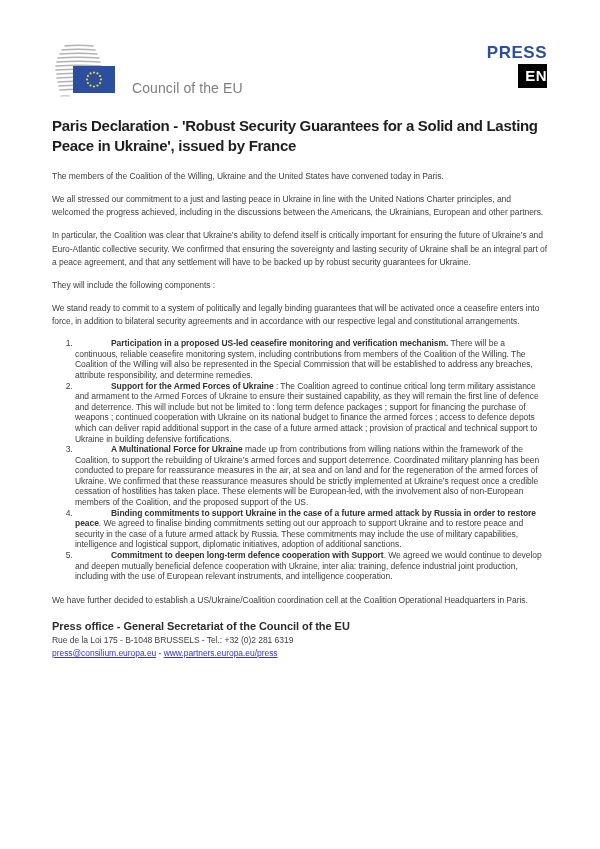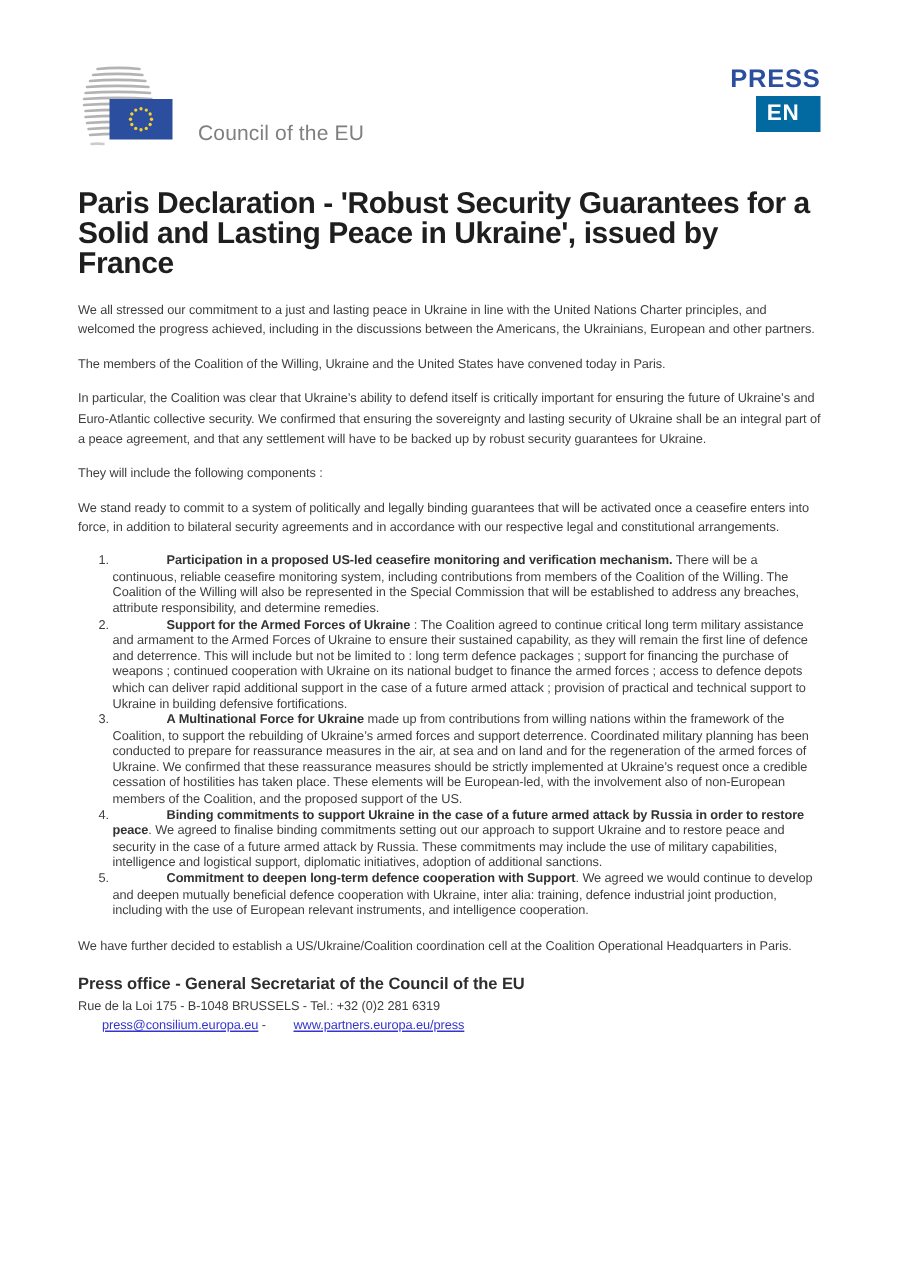--- a/index.html
+++ b/index.html
@@ -27,35 +27,35 @@
   .press { text-align: right; margin-left: 40px; }
   .press-word {
     font-size: 17px;
     font-weight: bold;
     color: #2b4f9e;
     letter-spacing: 0.5px;
     line-height: 17px;
   }
   .lang-badge {
     display: inline-block;
-    background: #0369a1;
+    background: #000000;
     color: #ffffff;
     font-size: 15px;
     font-weight: bold;
-    padding: 3px 14px 4px 7px;
+    padding: 3px 0 4px 7px;
     margin-top: 3px;
     letter-spacing: 0.5px;
   }
   
   .meta { margin-top: 15px; text-align: right; color: #2b4f9e; font-size: 9px; line-height: 11.5px; }
   .meta-category { font-weight: bold; letter-spacing: 0.2px; }
   
   h1.title {
-    margin: 24px 0 0 0;
-    font-size: 20px;
+    margin: 14px 0 0 0;
+    font-size: 15px;
     line-height: 20px;
     font-weight: bold;
     color: #1e1e1e;
     letter-spacing: -0.3px;
   }
   
   .body { margin-top: 14px; }
   p.para {
     margin: 0 0 9.5px 0;
     font-size: 8.5px;
@@ -69,21 +69,21 @@
     font-size: 8.5px;
     line-height: 10.6px;
     letter-spacing: -0.05px;
     color: #3e3e3e;
   }
   ol.components li { margin: 0; padding: 0; }
   ol.components b { font-weight: bold; color: #333333; padding-left: 36px; }
   
   .press-office { margin-top: 13px; font-size: 8.5px; line-height: 13.5px; letter-spacing: -0.05px; }
   .press-office-title { font-weight: bold; color: #2e2e2e; font-size: 11px; }
-  .press-office a { color: #3434cf; text-decoration: underline; margin-left: 16px; }
+  .press-office a { color: #3434cf; text-decoration: underline; }
   .link-sep { color: #3e3e3e; }
 </style>
 </head>
 <body>
 
 <div class="page">
 
   <div class="header">
     <div class="brand">
       <svg width="70" height="58" viewBox="0 0 70 58">
@@ -125,22 +125,22 @@
     <div class="press">
       <div class="press-word">PRESS</div>
       <div class="lang-badge">EN</div>
     </div>
   </div>
 
 
   <h1 class="title">Paris Declaration - 'Robust Security Guarantees for a Solid and Lasting Peace in Ukraine', issued by France</h1>
 
   <div class="body">
+    <p class="para">The members of the Coalition of the Willing, Ukraine and the United States have convened today in Paris.</p>
     <p class="para">We all stressed our commitment to a just and lasting peace in Ukraine in line with the United Nations Charter principles, and welcomed the progress achieved, including in the discussions between the Americans, the Ukrainians, European and other partners.</p>
-    <p class="para">The members of the Coalition of the Willing, Ukraine and the United States have convened today in Paris.</p>
     <p class="para">In particular, the Coalition was clear that Ukraine’s ability to defend itself is critically important for ensuring the future of Ukraine’s and Euro-Atlantic collective security. We confirmed that ensuring the sovereignty and lasting security of Ukraine shall be an integral part of a peace agreement, and that any settlement will have to be backed up by robust security guarantees for Ukraine.</p>
     <p class="para">They will include the following components :</p>
     <p class="para">We stand ready to commit to a system of politically and legally binding guarantees that will be activated once a ceasefire enters into force, in addition to bilateral security agreements and in accordance with our respective legal and constitutional arrangements.</p>
 
     <ol class="components">
       <li><b>Participation in a proposed US-led ceasefire monitoring and verification mechanism.</b><span> There will be a continuous, reliable ceasefire monitoring system, including contributions from members of the Coalition of the Willing. The Coalition of the Willing will also be represented in the Special Commission that will be established to address any breaches, attribute responsibility, and determine remedies.</span></li>
       <li><b>Support for the Armed Forces of Ukraine</b><span> : The Coalition agreed to continue critical long term military assistance and armament to the Armed Forces of Ukraine to ensure their sustained capability, as they will remain the first line of defence and deterrence. This will include but not be limited to : long term defence packages ; support for financing the purchase of weapons ; continued cooperation with Ukraine on its national budget to finance the armed forces ; access to defence depots which can deliver rapid additional support in the case of a future armed attack ; provision of practical and technical support to Ukraine in building defensive fortifications.</span></li>
       <li><b>A Multinational Force for Ukraine</b><span> made up from contributions from willing nations within the framework of the Coalition, to support the rebuilding of Ukraine’s armed forces and support deterrence. Coordinated military planning has been conducted to prepare for reassurance measures in the air, at sea and on land and for the regeneration of the armed forces of Ukraine. We confirmed that these reassurance measures should be strictly implemented at Ukraine’s request once a credible cessation of hostilities has taken place. These elements will be European-led, with the involvement also of non-European members of the Coalition, and the proposed support of the US.</span></li>
       <li><b>Binding commitments to support Ukraine in the case of a future armed attack by Russia in order to restore peace</b><span>. We agreed to finalise binding commitments setting out our approach to support Ukraine and to restore peace and security in the case of a future armed attack by Russia. These commitments may include the use of military capabilities, intelligence and logistical support, diplomatic initiatives, adoption of additional sanctions.</span></li>
       <li><b>Commitment to deepen long-term defence cooperation with Support</b><span>. We agreed we would continue to develop and deepen mutually beneficial defence cooperation with Ukraine, inter alia: training, defence industrial joint production, including with the use of European relevant instruments, and intelligence cooperation.</span></li>

